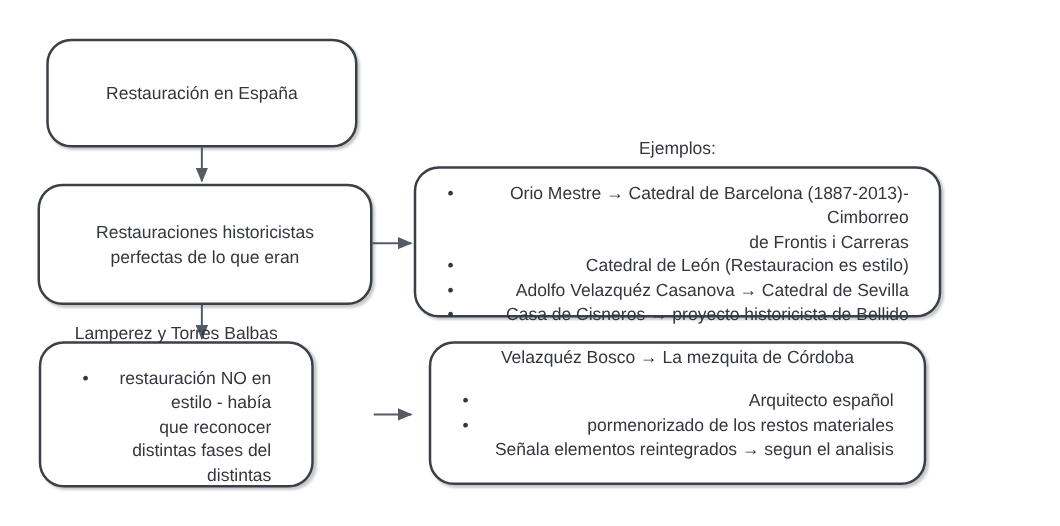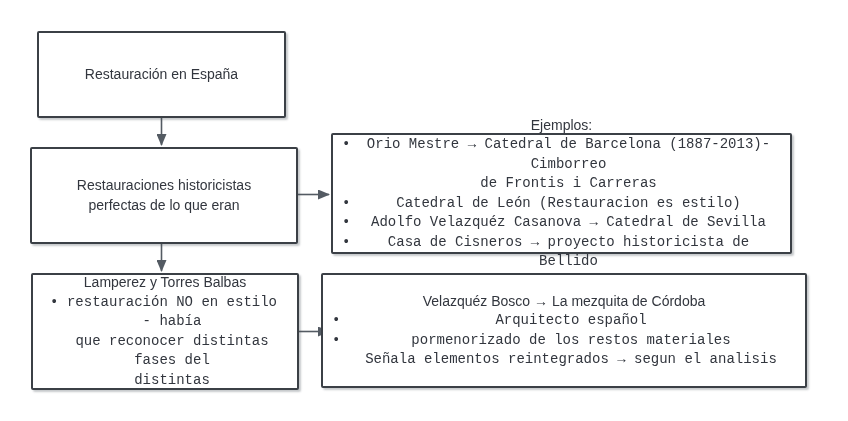--- a/index.html
+++ b/index.html
@@ -18,38 +18,37 @@
     position: absolute;
     left: 0; top: 0;
     width: 848px; height: 421px;
     pointer-events: none;
   }
   .node {
     position: absolute;
     box-sizing: border-box;
     background: var(--box-fill, #ffffff);
     border: 2px solid var(--box-border, #3b4046);
-    border-radius: 2px;
+    border-radius: 20px;
     box-shadow: 2px 2px 2px rgba(70, 78, 86, 0.30);
     display: flex;
     flex-direction: column;
     justify-content: center;
   }
   .box-root      { left: 37px;  top: 31px;  width: 249px; height: 87px;  align-items: center; text-align: center; }
   .box-hist      { left: 30px;  top: 147px; width: 268px; height: 97px;  align-items: center; text-align: center; padding: 0 26px; }
-  .box-lamperez  { left: 31px;  top: 273px; width: 268px; height: 117px; padding: 0 16px; }
-  .box-ejemplos  { left: 331px; top: 133px; width: 461px; height: 121px; padding: 12px 8px; }
-  .box-velazquez { left: 321px; top: 273px; width: 486px; height: 115px; padding: 0 8px; }
+  .box-lamperez  { left: 31px;  top: 273px; width: 220px; height: 117px; padding: 0 16px; }
+  .box-ejemplos  { left: 331px; top: 133px; width: 422px; height: 121px; padding: 12px 8px; }
+  .box-velazquez { left: 343px; top: 273px; width: 398px; height: 115px; padding: 0 8px; }
   .title-center { text-align: center; }
   ul.bullets {
     list-style: none;
-    margin: 0;
+    margin: 16px;
     padding: 0;
-    text-align: center;
-    font-family: Liberation Mono, monospace;
+    text-align: right;
   }
   ul.bullets li {
     position: relative;
     padding-left: 14px;
   }
   ul.bullets li::before {
     content: "\2022";
     position: absolute;
     left: 1px;
     top: 0;

